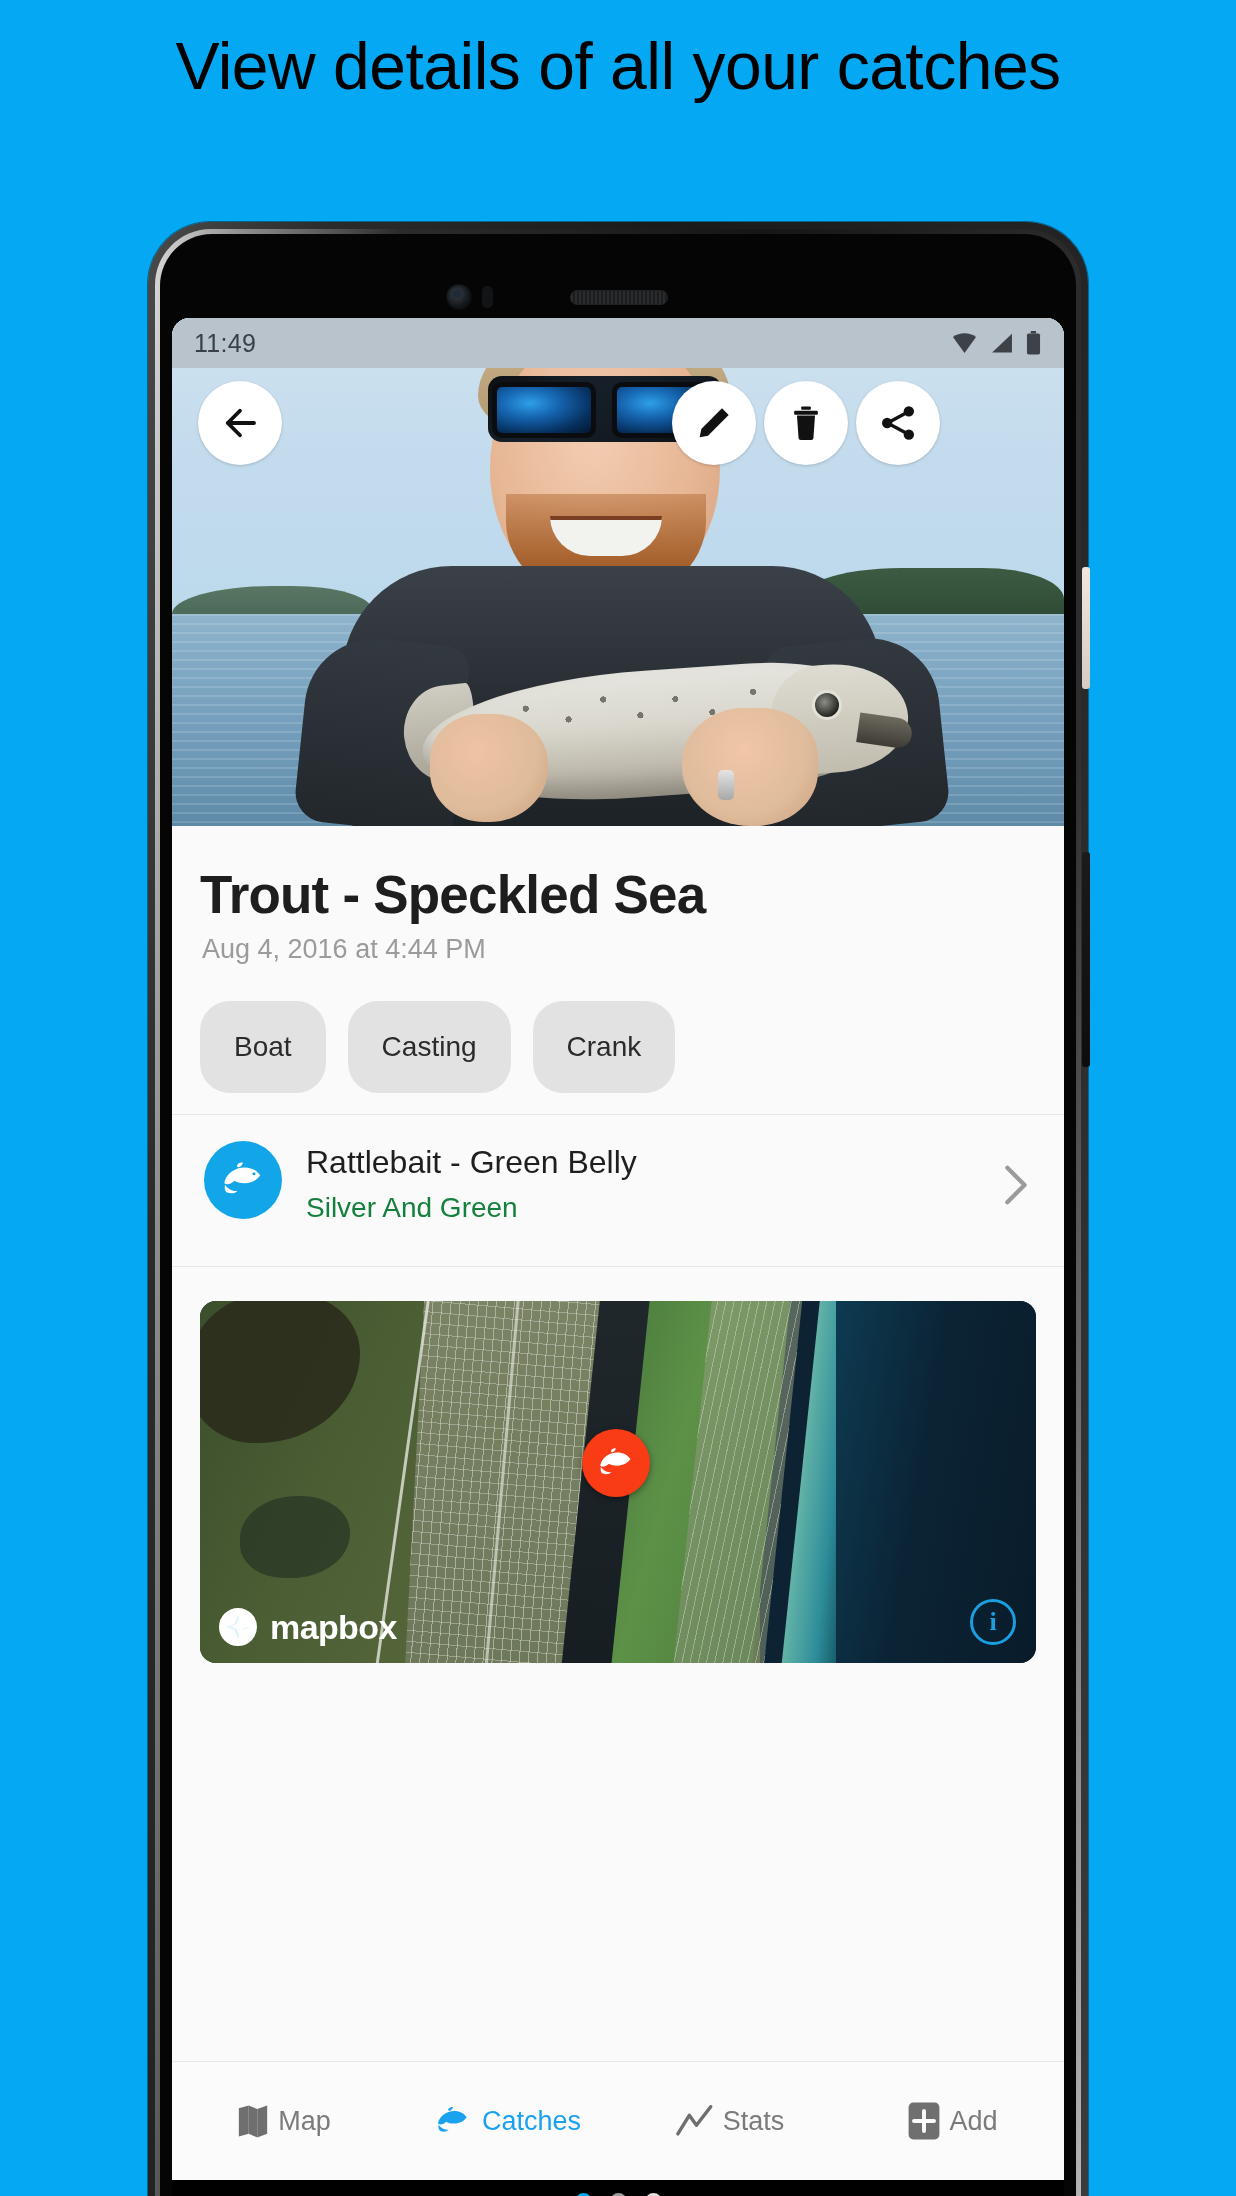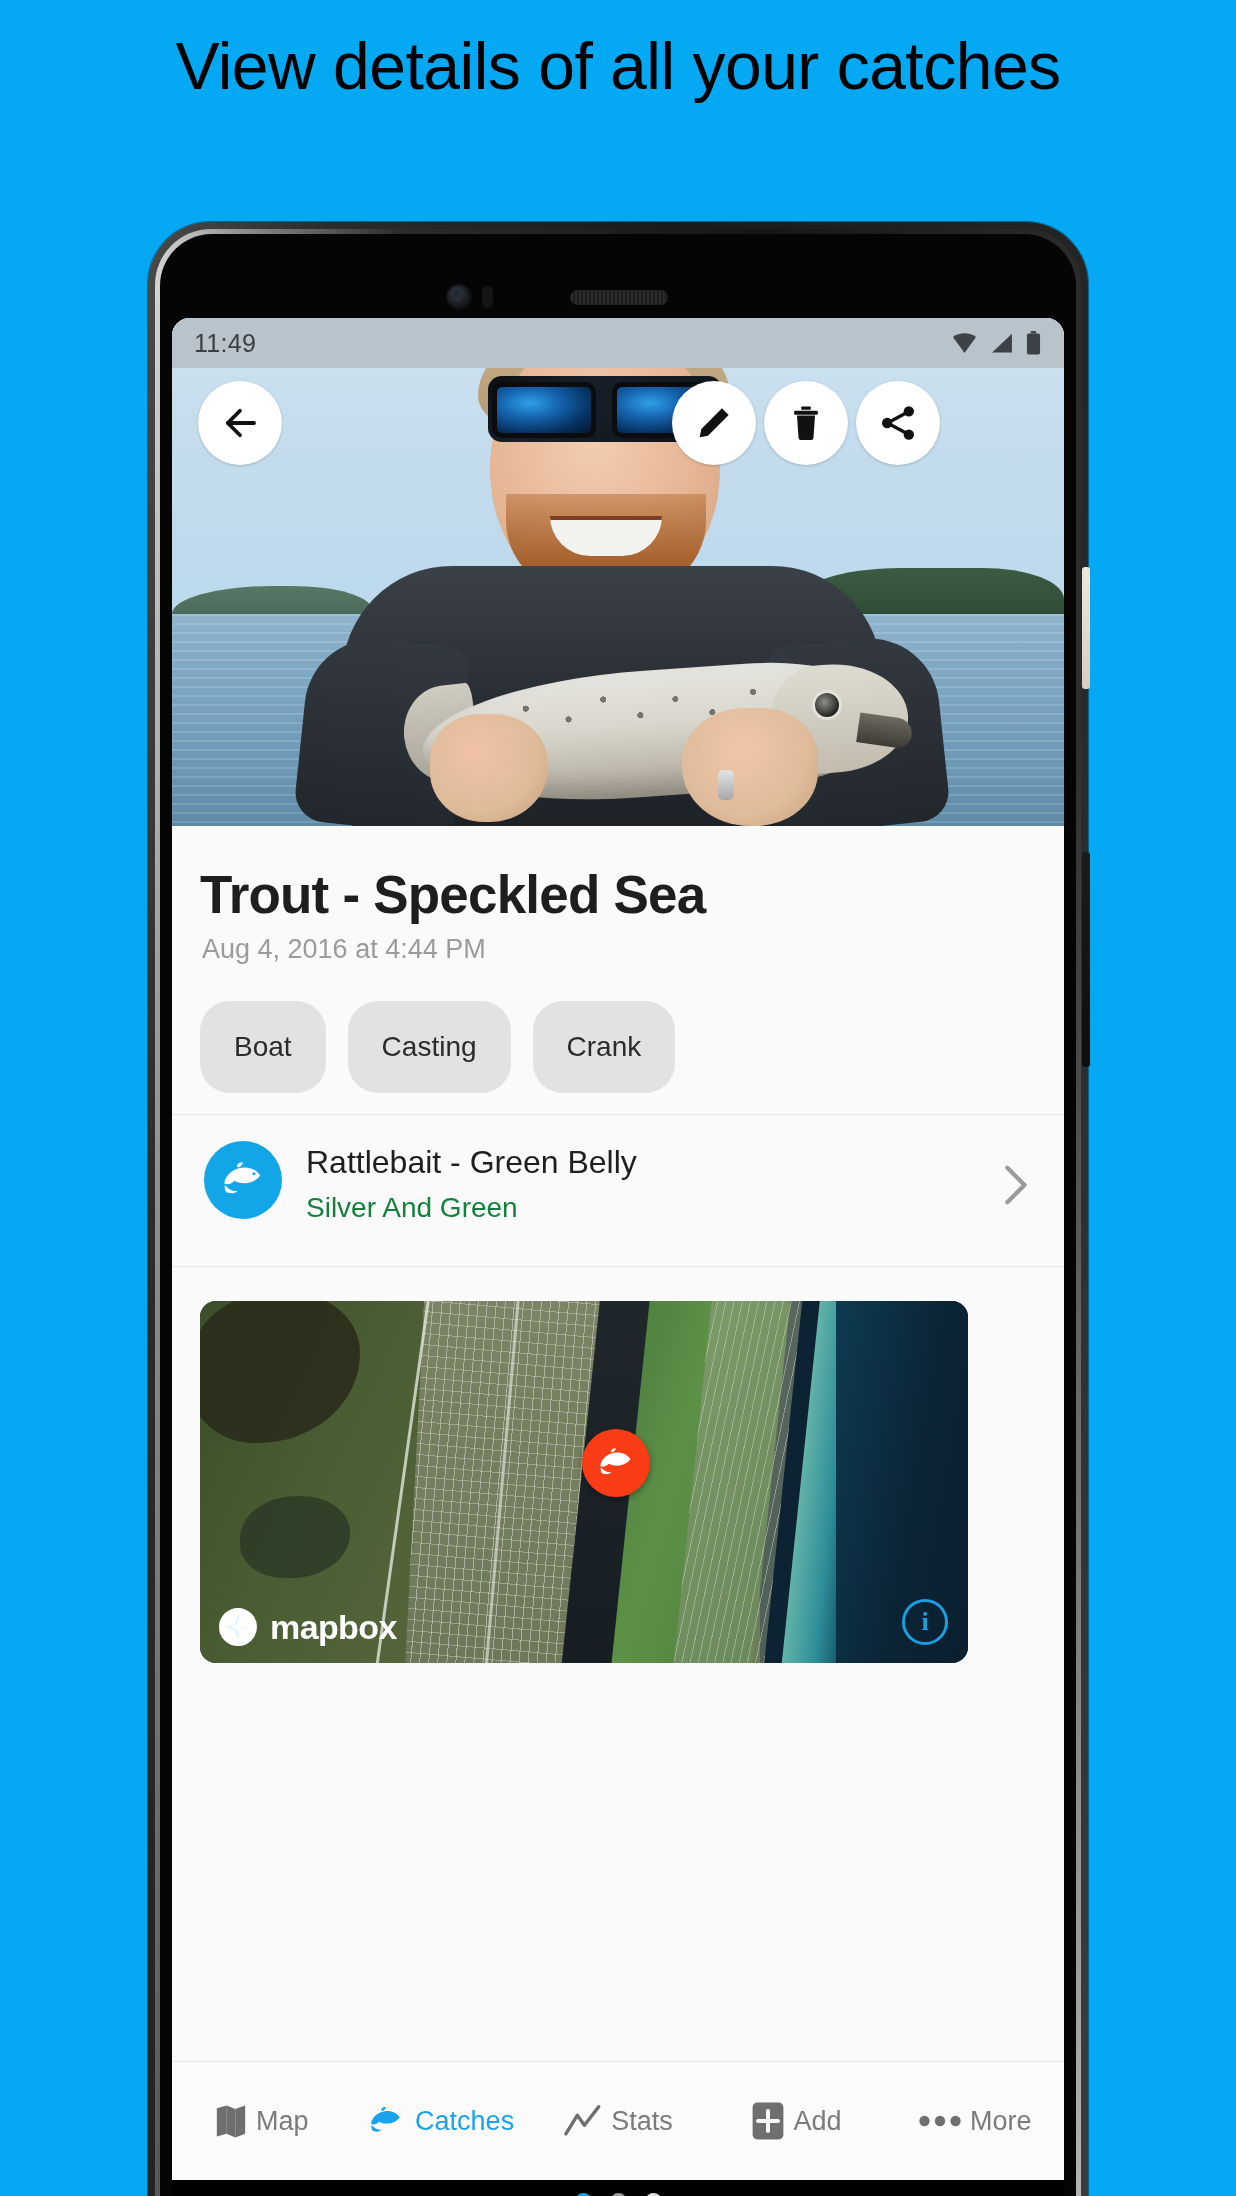--- a/index.html
+++ b/index.html
@@ -457,21 +457,21 @@
   }
   .bait-chevron {
     position: absolute;
     right: 32px; top: 46px;
   }
 
   
   .map-card {
     position: absolute;
     left: 28px; top: 475px;
-    width: 768px;
+    width: 836px;
     height: 362px;
     border-radius: 16px;
     overflow: hidden;
     background: #0d2233;
   }
   .map-land {
     position: absolute; left:0; top:0;
     width: 560px; height: 362px;
     background:
       linear-gradient(115deg,#3c4e2c 0%, #4a5d33 28%, #56663b 55%, #4e6036 100%);
@@ -823,30 +823,20 @@
         <div class="nav-item">
           <div class="nav-icon">
             <svg width="34" height="40" viewBox="0 0 22 26">
               <rect x="1" y="1" width="20" height="24" rx="3" fill="#6f6f6f"></rect>
               <path d="M11 6.5v13M4.5 13h13" stroke="#fbfbfb" stroke-width="2.6" stroke-linecap="round"></path>
             </svg>
           </div>
           <div class="nav-label">Add</div>
         </div>
 
-        <div class="nav-item">
-          <div class="nav-icon">
-            <svg width="44" height="16" viewBox="0 0 34 10">
-              <circle cx="5" cy="5" r="4" fill="#6f6f6f"></circle>
-              <circle cx="17" cy="5" r="4" fill="#6f6f6f"></circle>
-              <circle cx="29" cy="5" r="4" fill="#6f6f6f"></circle>
-            </svg>
-          </div>
-          <div class="nav-label">More</div>
-        </div>
       </div>
 
       <div class="nav-gesture"></div>
     </div>
   </div>
 
   <div class="btn-power"></div>
   <div class="btn-volume"></div>
 </div>
 

